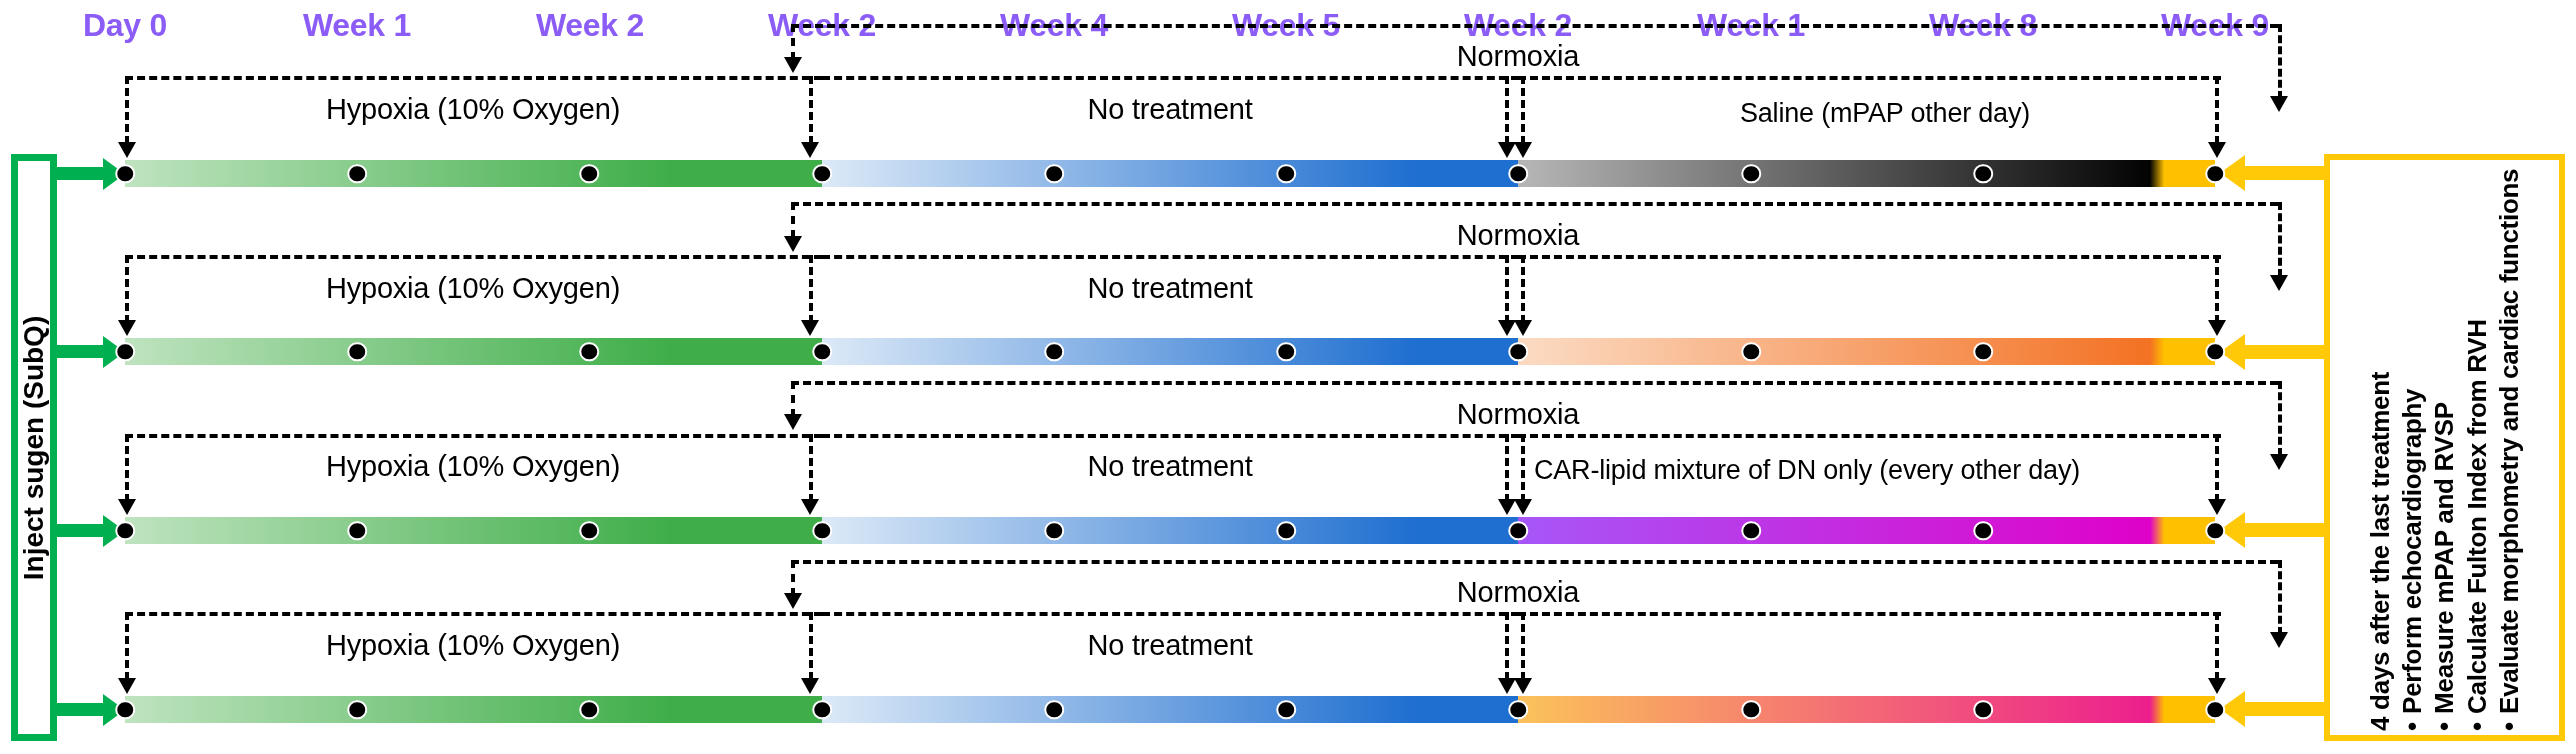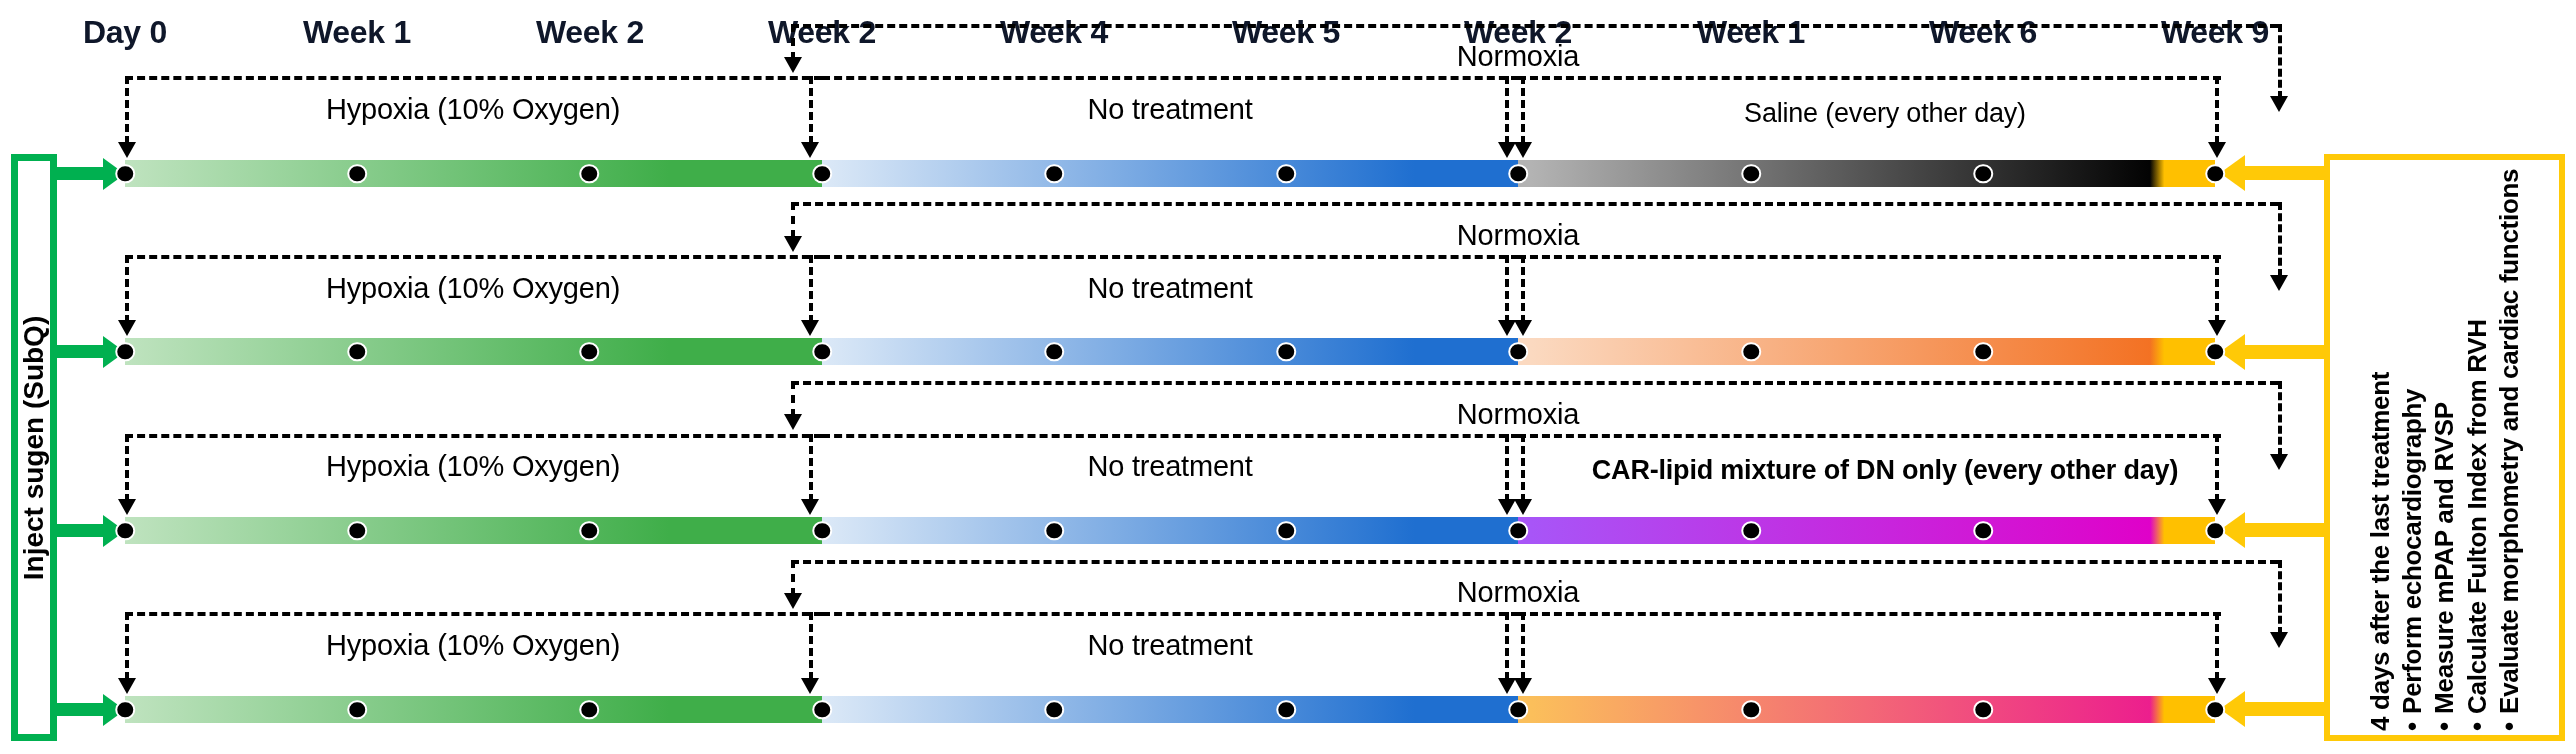--- a/index.html
+++ b/index.html
@@ -5,22 +5,22 @@
   html,body{margin:0;padding:0;background:#fff;}
   body{
     font-family:"Liberation Sans", sans-serif;
     width:2576px;height:754px;position:relative;overflow:hidden;
     -webkit-font-smoothing:antialiased;
   }
   #stage{position:absolute;left:0;top:0;width:2576px;height:754px;}
 
   
   .weeklabel{
-    position:absolute;top:14px;
-    font-size:32px;font-weight:bold;color:#0f172a;
+    position:absolute;top:7px;
+    font-size:32px;font-weight:bold;color:#8b5cf6;
     text-align:center;white-space:nowrap;
     transform:translateX(-50%);
     letter-spacing:-0.3px;
   }
 
   
   .sugen-box{
     position:absolute;left:10.7px;top:154px;width:46px;height:587px;
     border:7.1px solid #00B050;background:#fff;box-sizing:border-box;
   }
@@ -120,21 +120,21 @@
 
   <div id="week-labels">
       <div class="weeklabel" style="left: 125px;">Day 0</div>
       <div class="weeklabel" style="left: 357px;">Week 1</div>
       <div class="weeklabel" style="left: 590px;">Week 2</div>
       <div class="weeklabel" style="left: 822px;">Week 2</div>
       <div class="weeklabel" style="left: 1054px;">Week 4</div>
       <div class="weeklabel" style="left: 1286px;">Week 5</div>
       <div class="weeklabel" style="left: 1518px;">Week 2</div>
       <div class="weeklabel" style="left: 1751px;">Week 1</div>
-      <div class="weeklabel" style="left: 1983px;">Week 6</div>
+      <div class="weeklabel" style="left: 1983px;">Week 8</div>
       <div class="weeklabel" style="left: 2215px;">Week 9</div>
     </div>
 
   <div class="sugen-box">
     <div class="sugen-text">Inject sugen (SubQ)</div>
   </div>
   <div id="sugen-arrows">
       <div class="sugen-arrow" style="left: 50px; top: 167px; width: 54px;"></div>
       <div class="sugen-arrow" style="left: 50px; top: 345px; width: 54px;"></div>
       <div class="sugen-arrow" style="left: 50px; top: 524px; width: 54px;"></div>
@@ -183,21 +183,21 @@
           <div class="dot" style="left: 929px;"></div>
           <div class="dot" style="left: 1161px;"></div>
           <div class="dot" style="left: 1393px;"></div>
           <div class="dot" style="left: 1626px;"></div>
           <div class="dot" style="left: 1858px;"></div>
           <div class="dot" style="left: 2090px;"></div>
         </div>
         <div class="phase-label big" style="left: 1518px; top: 40px;">Normoxia</div>
         <div class="phase-label big" style="left: 473px; top: 93px;">Hypoxia (10% Oxygen)</div>
         <div class="phase-label big" style="left: 1170px; top: 93px;">No treatment</div>
-        <div class="phase-label" style="left: 1885px; top: 98px;">Saline (every other day)</div>
+        <div class="phase-label" style="left: 1885px; top: 98px;">Saline (mPAP other day)</div>
         <div class="dash-h" style="left: 125px; top: 76px; width: 697px;"></div>
         <div class="dash-v" style="left: 125px; top: 76px; height: 68px;"></div>
         <div class="arrowhead" style="left: 127px; top: 142px;"></div>
         <div class="dash-v" style="left: 809px; top: 76px; height: 68px;"></div>
         <div class="arrowhead" style="left: 810px; top: 142px;"></div>
         <div class="dash-h" style="left: 822px; top: 76px; width: 697px;"></div>
         <div class="dash-v" style="left: 1505px; top: 76px; height: 68px;"></div>
         <div class="arrowhead" style="left: 1507px; top: 142px;"></div>
         <div class="dash-h" style="left: 1518px; top: 76px; width: 703px;"></div>
         <div class="dash-v" style="left: 1521px; top: 76px; height: 68px;"></div>
@@ -262,21 +262,21 @@
           <div class="dot" style="left: 929px;"></div>
           <div class="dot" style="left: 1161px;"></div>
           <div class="dot" style="left: 1393px;"></div>
           <div class="dot" style="left: 1626px;"></div>
           <div class="dot" style="left: 1858px;"></div>
           <div class="dot" style="left: 2090px;"></div>
         </div>
         <div class="phase-label big" style="left: 1518px; top: 398px;">Normoxia</div>
         <div class="phase-label big" style="left: 473px; top: 450px;">Hypoxia (10% Oxygen)</div>
         <div class="phase-label big" style="left: 1170px; top: 450px;">No treatment</div>
-        <div class="phase-label" style="left: 1885px; top: 455px; font-weight: bold;">CAR-lipid mixture of DN only (every other day)</div>
+        <div class="phase-label" style="left: 1807px; top: 455px;">CAR-lipid mixture of DN only (every other day)</div>
         <div class="dash-h" style="left: 125px; top: 434px; width: 697px;"></div>
         <div class="dash-v" style="left: 125px; top: 434px; height: 68px;"></div>
         <div class="arrowhead" style="left: 127px; top: 499px;"></div>
         <div class="dash-v" style="left: 809px; top: 434px; height: 68px;"></div>
         <div class="arrowhead" style="left: 810px; top: 499px;"></div>
         <div class="dash-h" style="left: 822px; top: 434px; width: 697px;"></div>
         <div class="dash-v" style="left: 1505px; top: 434px; height: 68px;"></div>
         <div class="arrowhead" style="left: 1507px; top: 499px;"></div>
         <div class="dash-h" style="left: 1518px; top: 434px; width: 703px;"></div>
         <div class="dash-v" style="left: 1521px; top: 434px; height: 68px;"></div>

